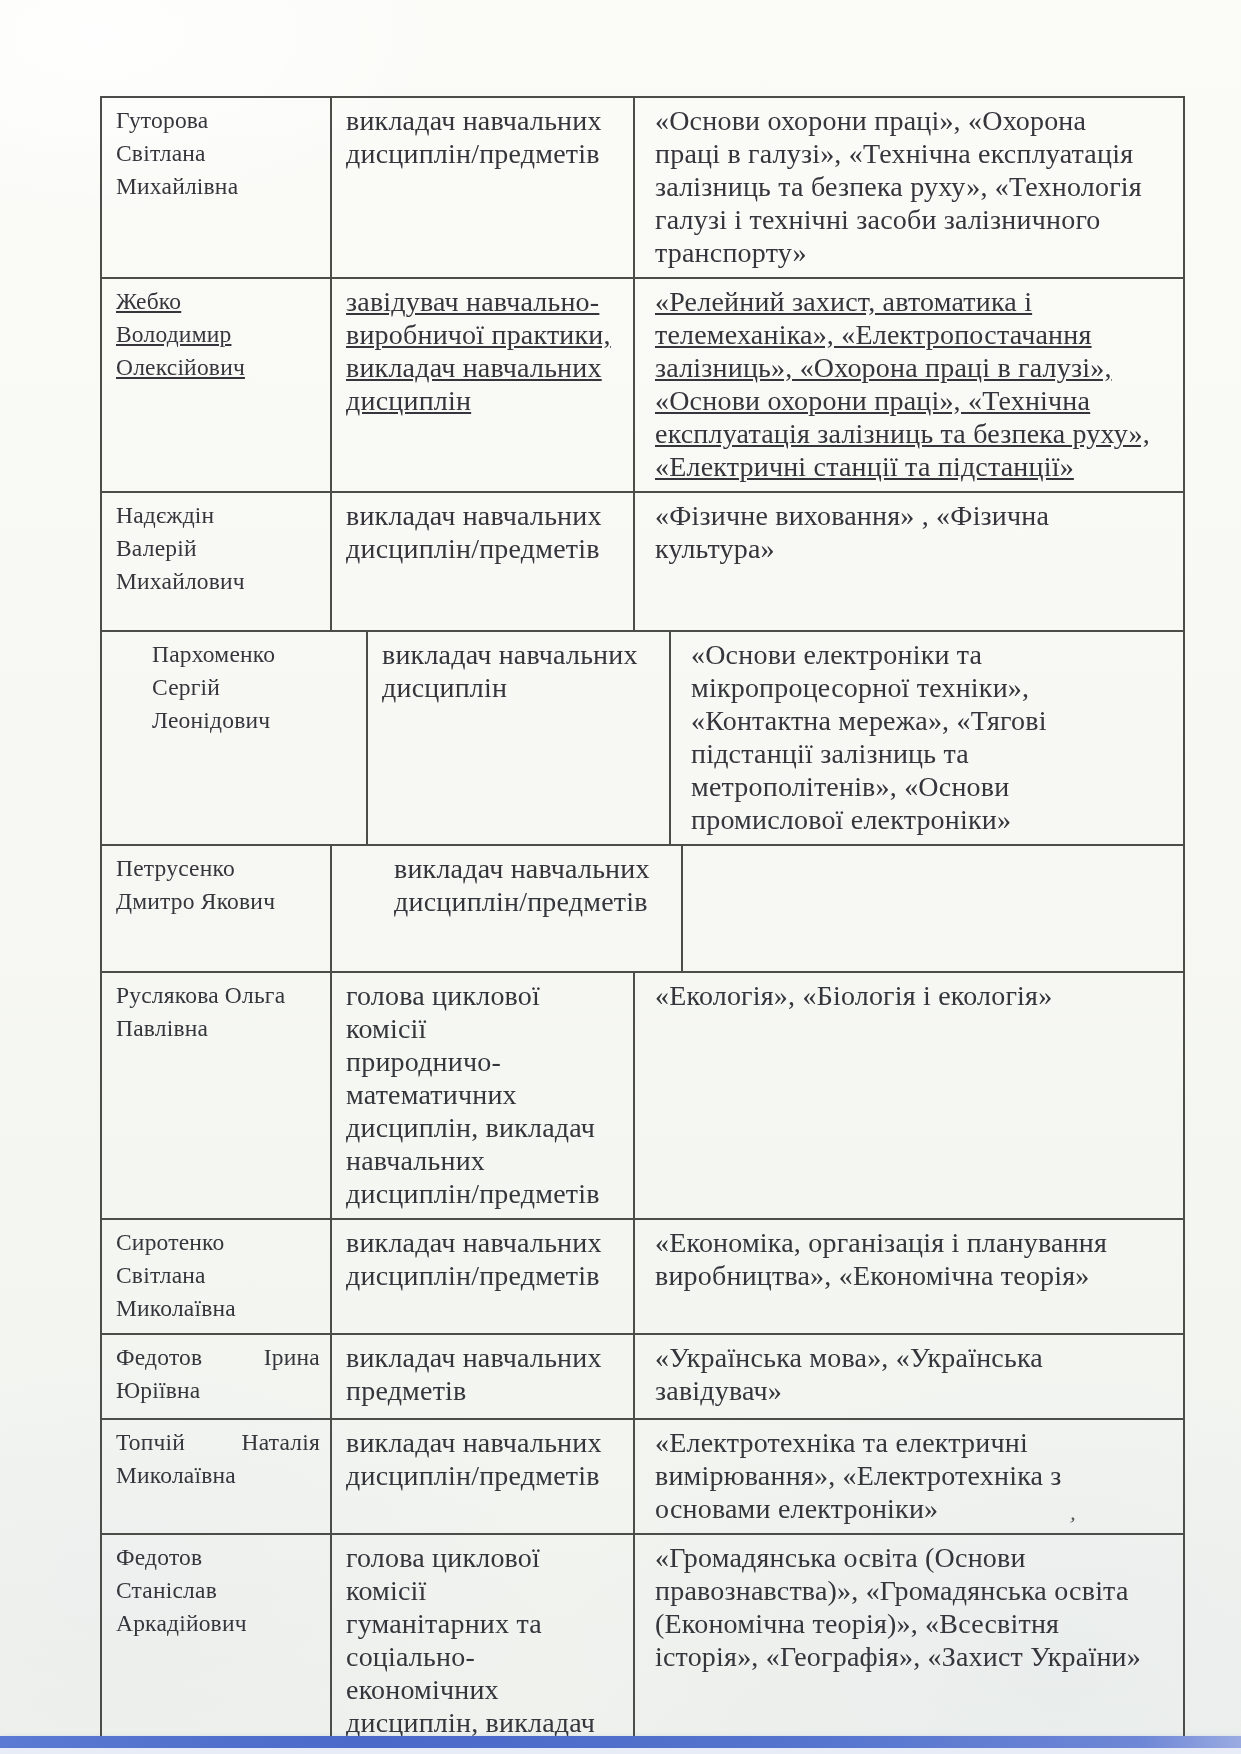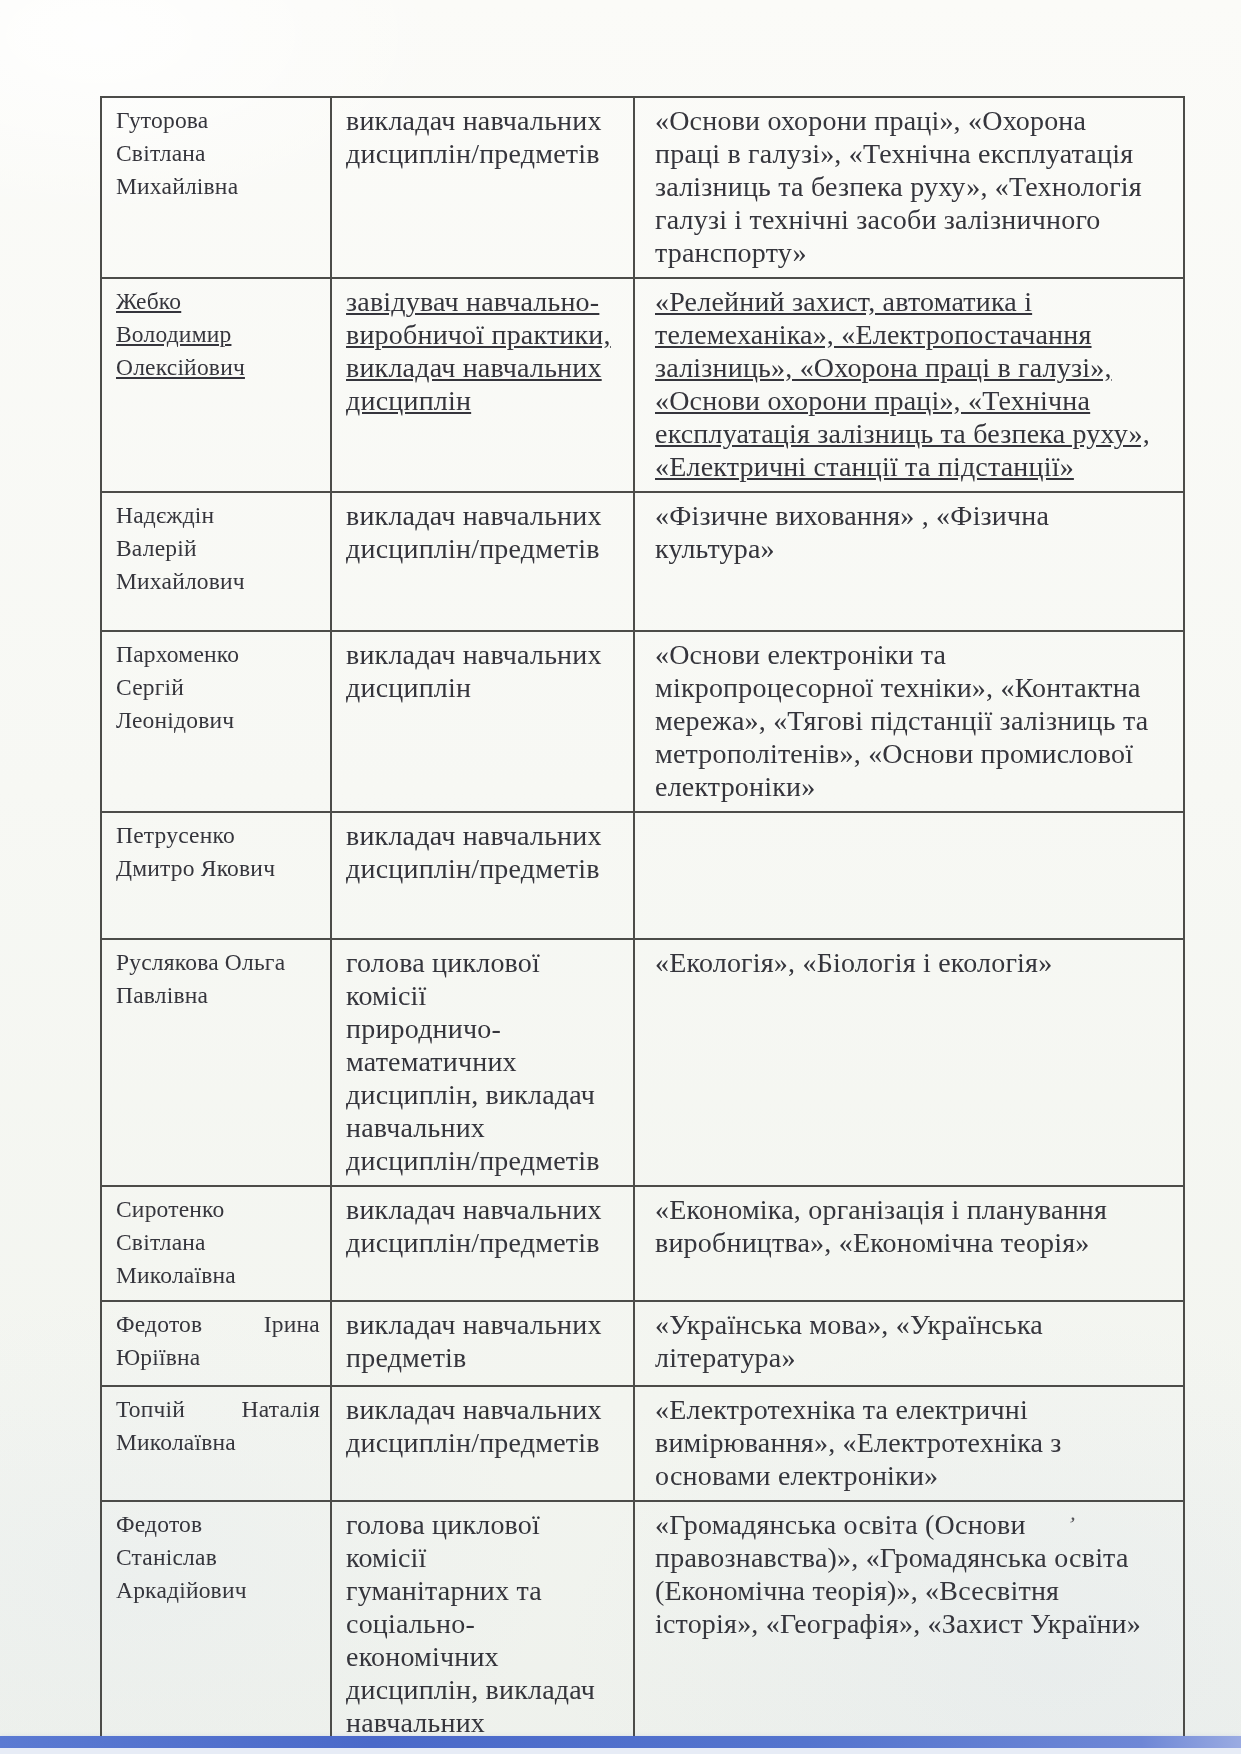--- a/index.html
+++ b/index.html
@@ -34,22 +34,22 @@
     padding:6px 10px 8px 14px;
     letter-spacing:.2px;
   }
   .cell.name{border-right:2px solid #4c4c49;font-size:23.5px;}
   .cell.position{border-right:2px solid #4c4c49;}
   .cell.subjects{padding-left:20px;padding-right:26px;white-space:normal;}
   
   .row:nth-child(1){min-height:152px;}
   .row:nth-child(2){min-height:188px;text-decoration:underline;}
   .row:nth-child(3){min-height:139px;}
-  .row:nth-child(4){min-height:156px;}
-  .row:nth-child(5){min-height:127px;}
+  .row:nth-child(4){min-height:156px;padding-left:36px;}
+  .row:nth-child(5){min-height:127px;gap:48px;}
   .row:nth-child(6){min-height:213px;}
   .row:nth-child(7){min-height:107px;}
   .row:nth-child(8){min-height:85px;}
   .row:nth-child(9){min-height:88px;}
   .row:nth-child(10){min-height:212px;}
   
   .row:nth-child(8) .cell.name,
   .row:nth-child(9) .cell.name{text-align:justify;text-align-last:justify;}
   .pen-mark{
     position:absolute;left:1068px;top:1512px;
@@ -128,21 +128,21 @@
 Миколаївна</div>
       <div class="cell position">викладач навчальних
 дисциплін/предметів</div>
       <div class="cell subjects">«Економіка, організація і планування виробництва», «Економічна теорія»</div>
     </div>
     <div class="row">
       <div class="cell name">Федотов Ірина
 Юріївна</div>
       <div class="cell position">викладач навчальних
 предметів</div>
-      <div class="cell subjects">«Українська мова», «Українська література»</div>
+      <div class="cell subjects">«Українська мова», «Українська завідувач»</div>
     </div>
     <div class="row">
       <div class="cell name">Топчій Наталія
 Миколаївна</div>
       <div class="cell position">викладач навчальних
 дисциплін/предметів</div>
       <div class="cell subjects">«Електротехніка та електричні вимірювання», «Електротехніка з основами електроніки»</div>
     </div>
     <div class="row">
       <div class="cell name">Федотов

